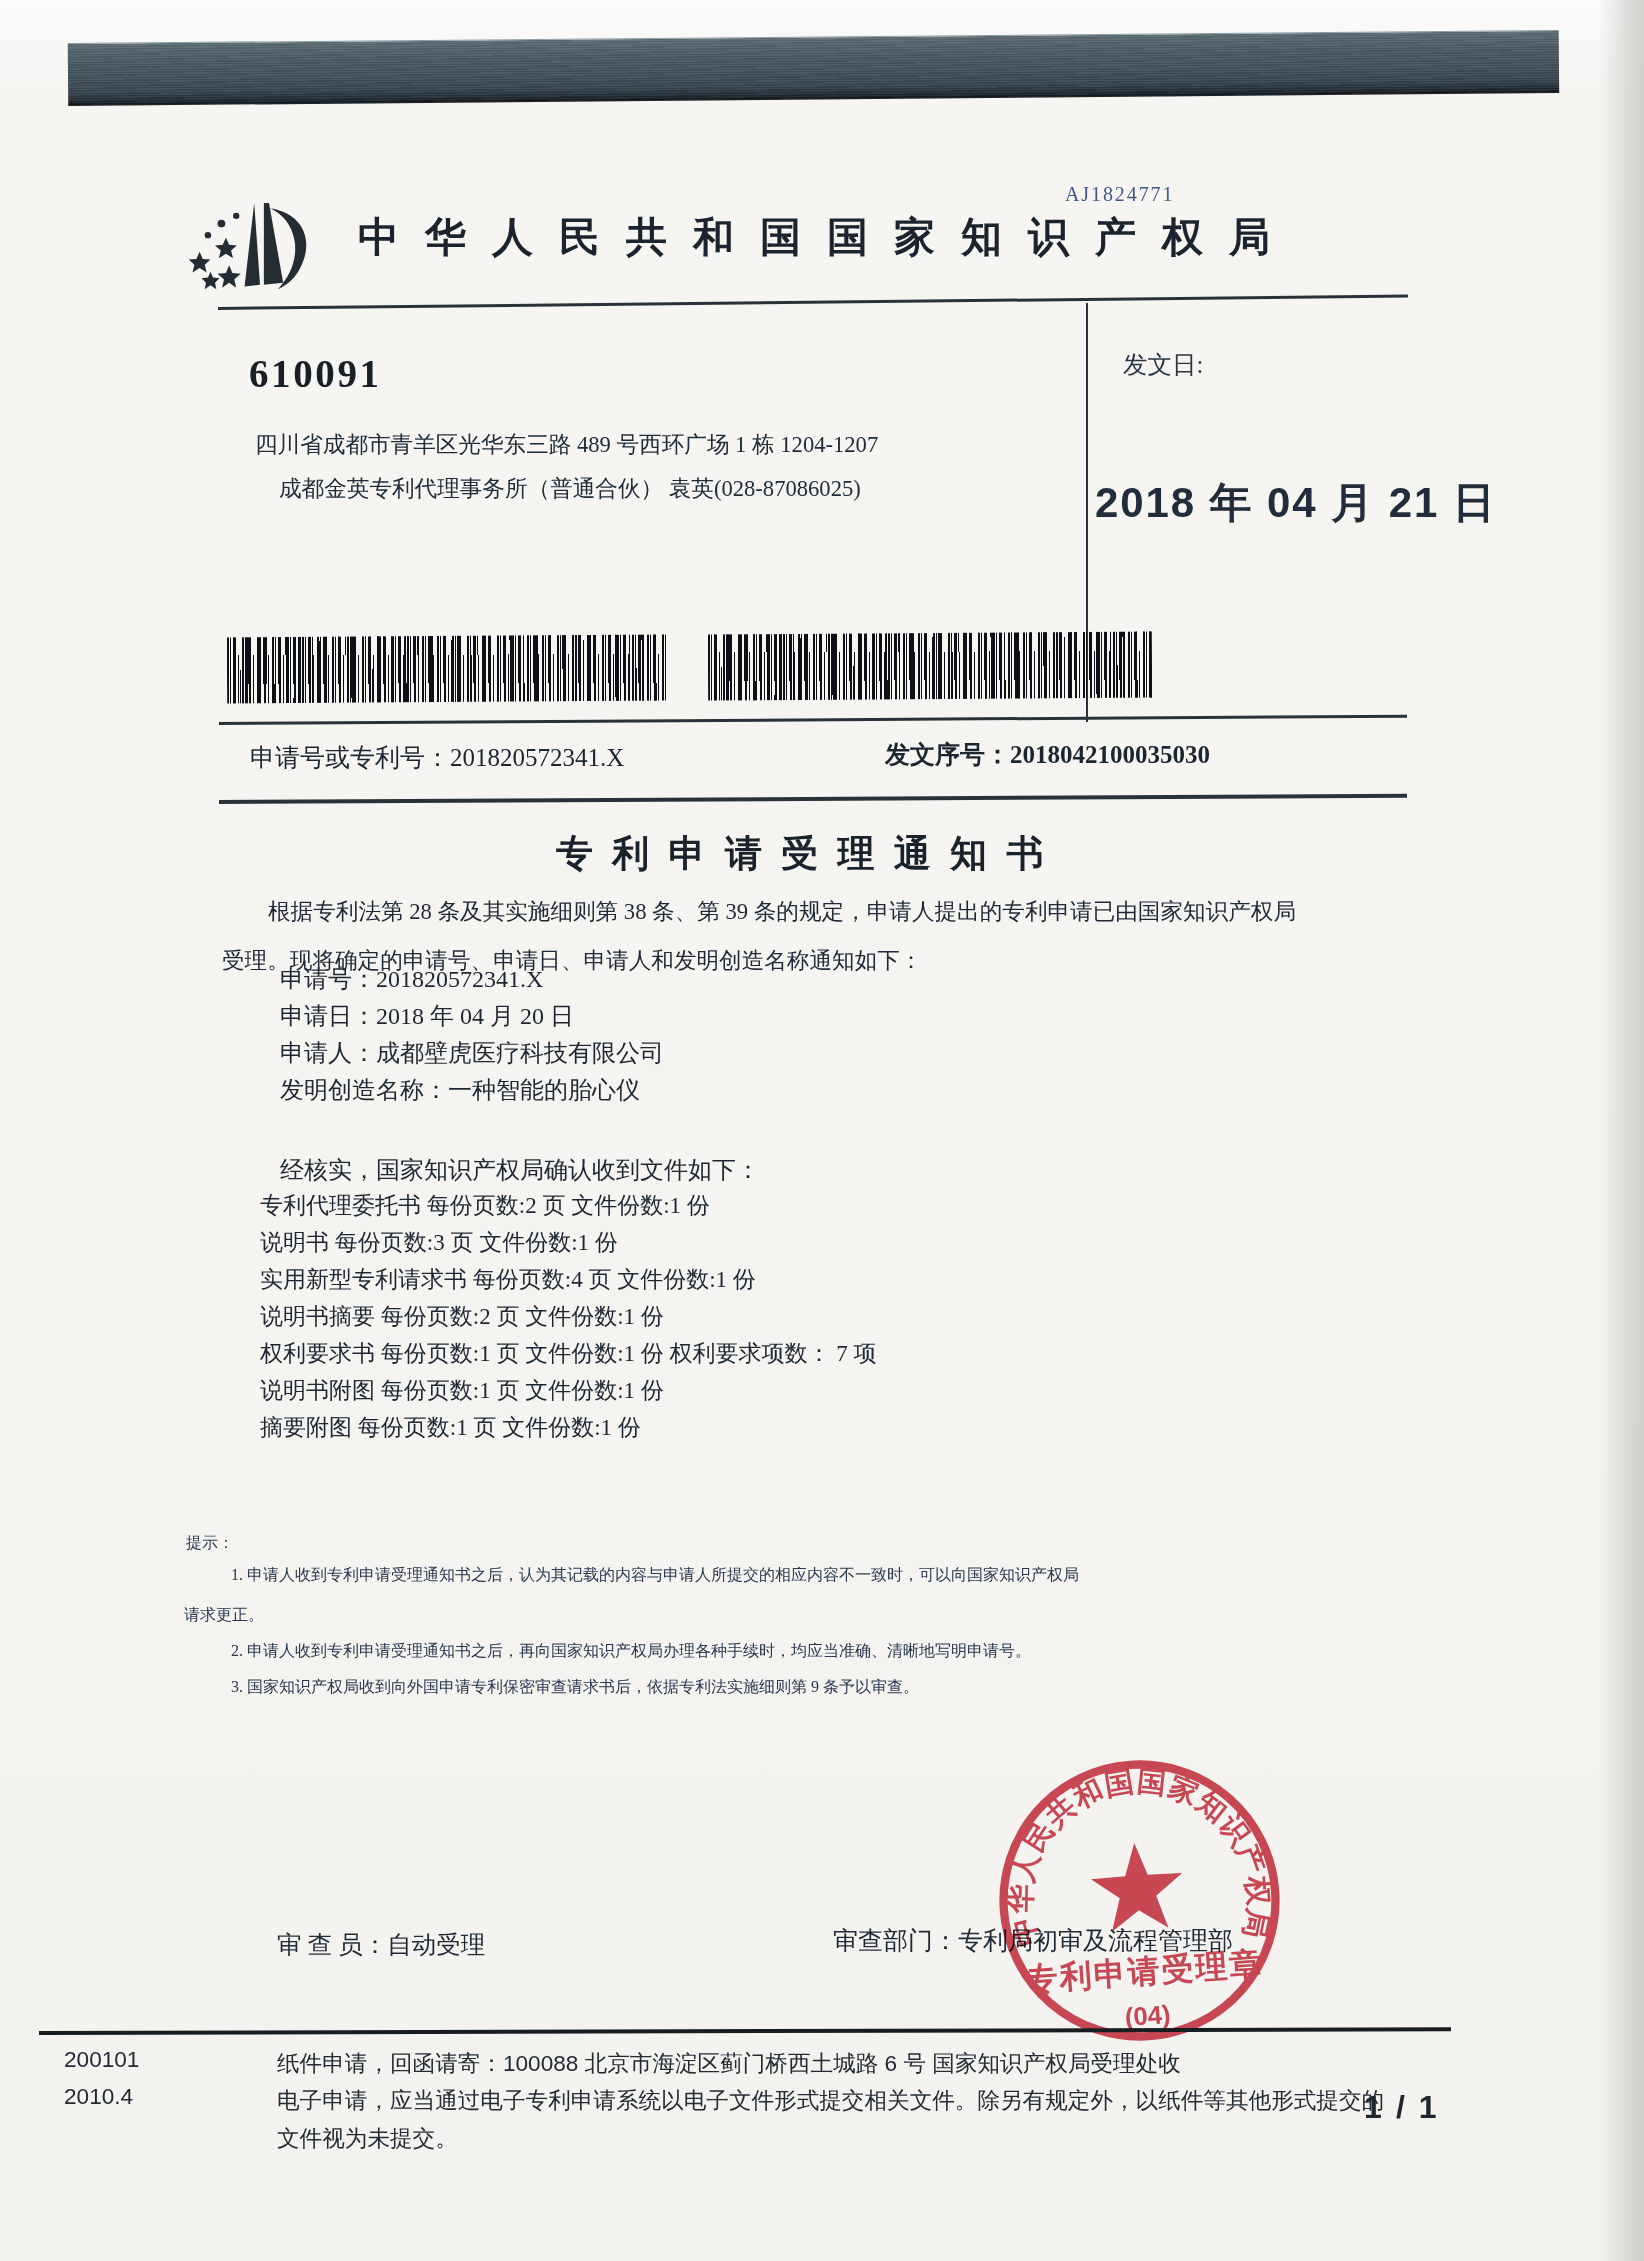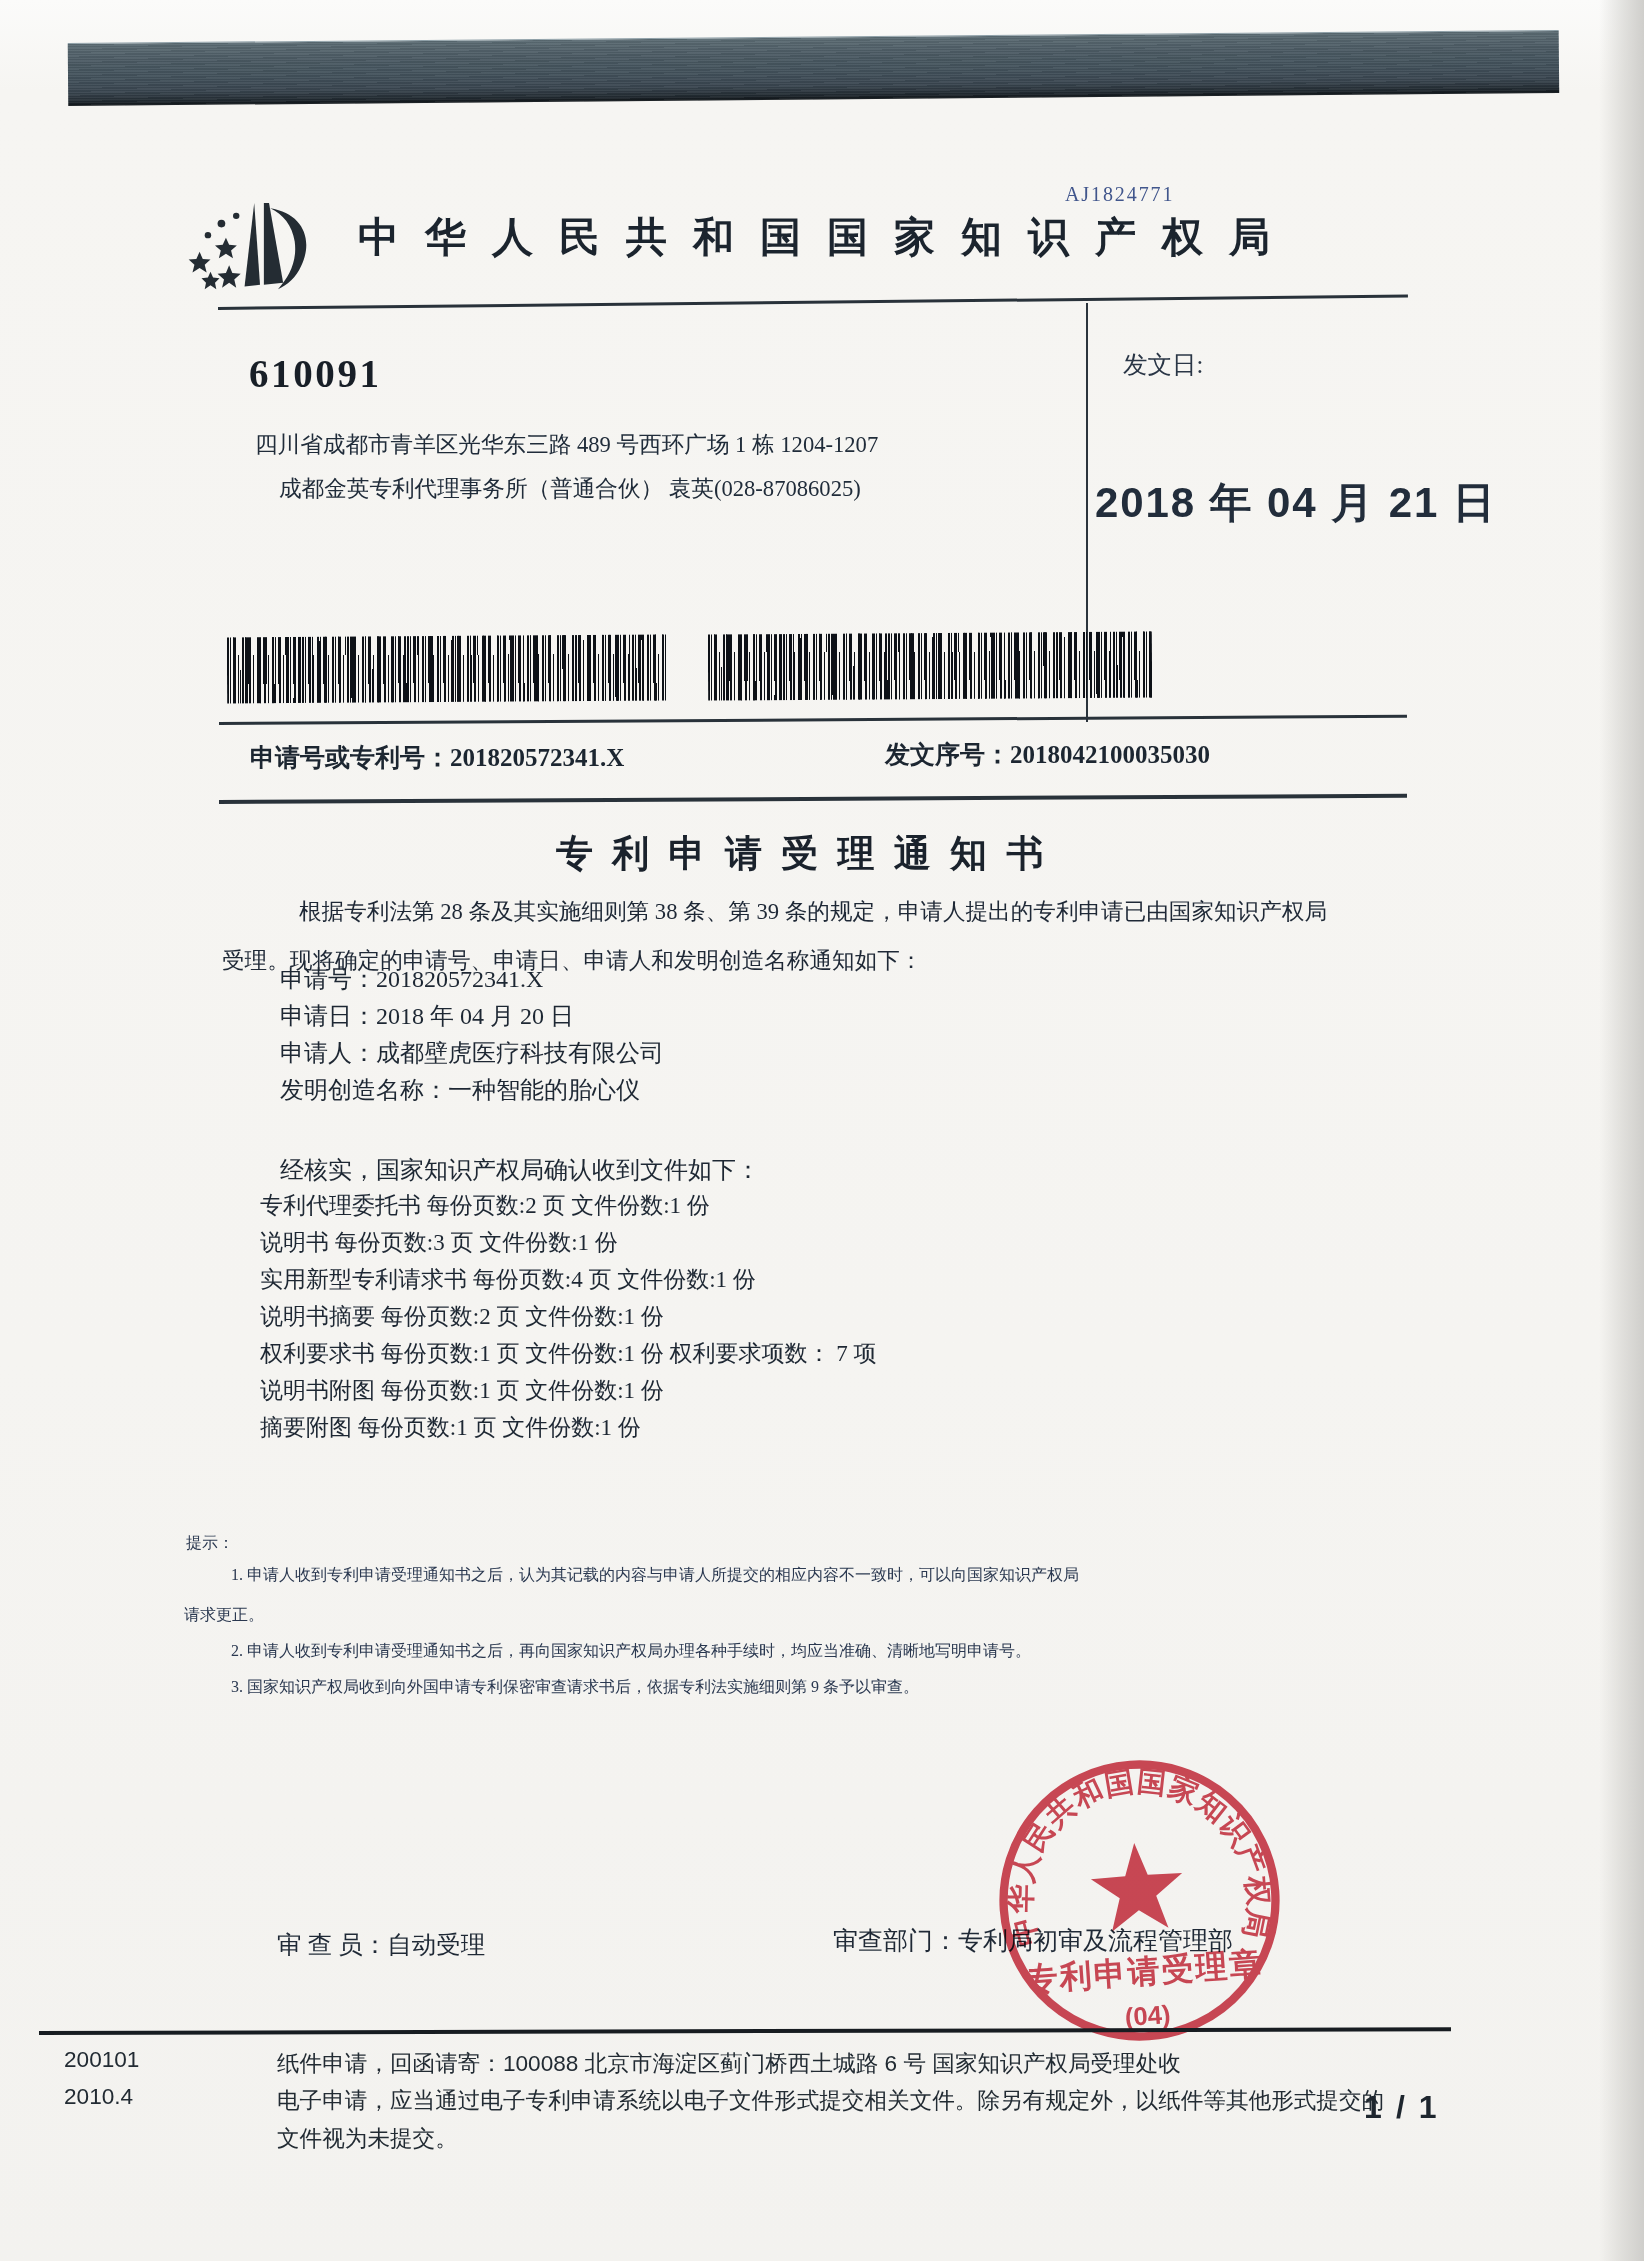--- a/index.html
+++ b/index.html
@@ -39,26 +39,26 @@
 
   .barcode{height:66px;transform:rotate(-0.4deg);
     background-image:
       repeating-linear-gradient(90deg,#0d1117 0 1.9px,transparent 1.9px 3.2px,#0d1117 3.2px 3.9px,transparent 3.9px 6.4px,#0d1117 6.4px 9px,transparent 9px 11px,#0d1117 11px 11.6px,transparent 11.6px 15px),
       repeating-linear-gradient(90deg,transparent 0 5.8px,#0d1117 5.8px 7px,transparent 7px 13px,#0d1117 13px 13.5px,transparent 13.5px 18.7px,#0d1117 18.7px 21px,transparent 21px 26.4px);}
   .bc1{left:227px;top:636px;width:440px;}
   .bc2{left:708px;top:633px;width:444px;}
 
   .rule-a{left:219px;top:722px;width:1188px;transform:rotate(-0.35deg);transform-origin:left center;}
   .rule-b{left:219px;top:800px;width:1188px;height:3.9px;transform:rotate(-0.3deg);transform-origin:left center;}
-  .ref-left{left:250px;top:741px;font-size:25px;font-weight:bold;color:#1c2631;}
+  .ref-left{left:250px;top:741px;font-size:25px;font-weight:normal;color:#1c2631;}
   .ref-right{left:885px;top:738px;font-size:25px;font-weight:bold;color:#1c2631;}
 
   .notice-title{left:556px;top:829px;font-size:37px;font-weight:bold;letter-spacing:19.3px;color:#1a222c;}
   .body-text{font-size:22.6px;color:#1e2836;}
-  .intro1{left:268px;top:896px;margin-left:31px;}
+  .intro1{left:268px;top:896px;}
   .intro2{left:222px;top:945px;text-align:right;}
   .detail{left:280px;font-size:24px;color:#1d2733;}
   .file-line{left:260px;font-size:23px;color:#1d2733;}
 
   .tips{font-size:16px;color:#2a3850;text-align:center;}
   .tips-label{left:186px;top:1533px;}
   .tip1a{left:231px;top:1565px;}
   .tip1b{left:184px;top:1605px;}
   .tip2{left:231px;top:1641px;}
   .tip3{left:231px;top:1677px;}

